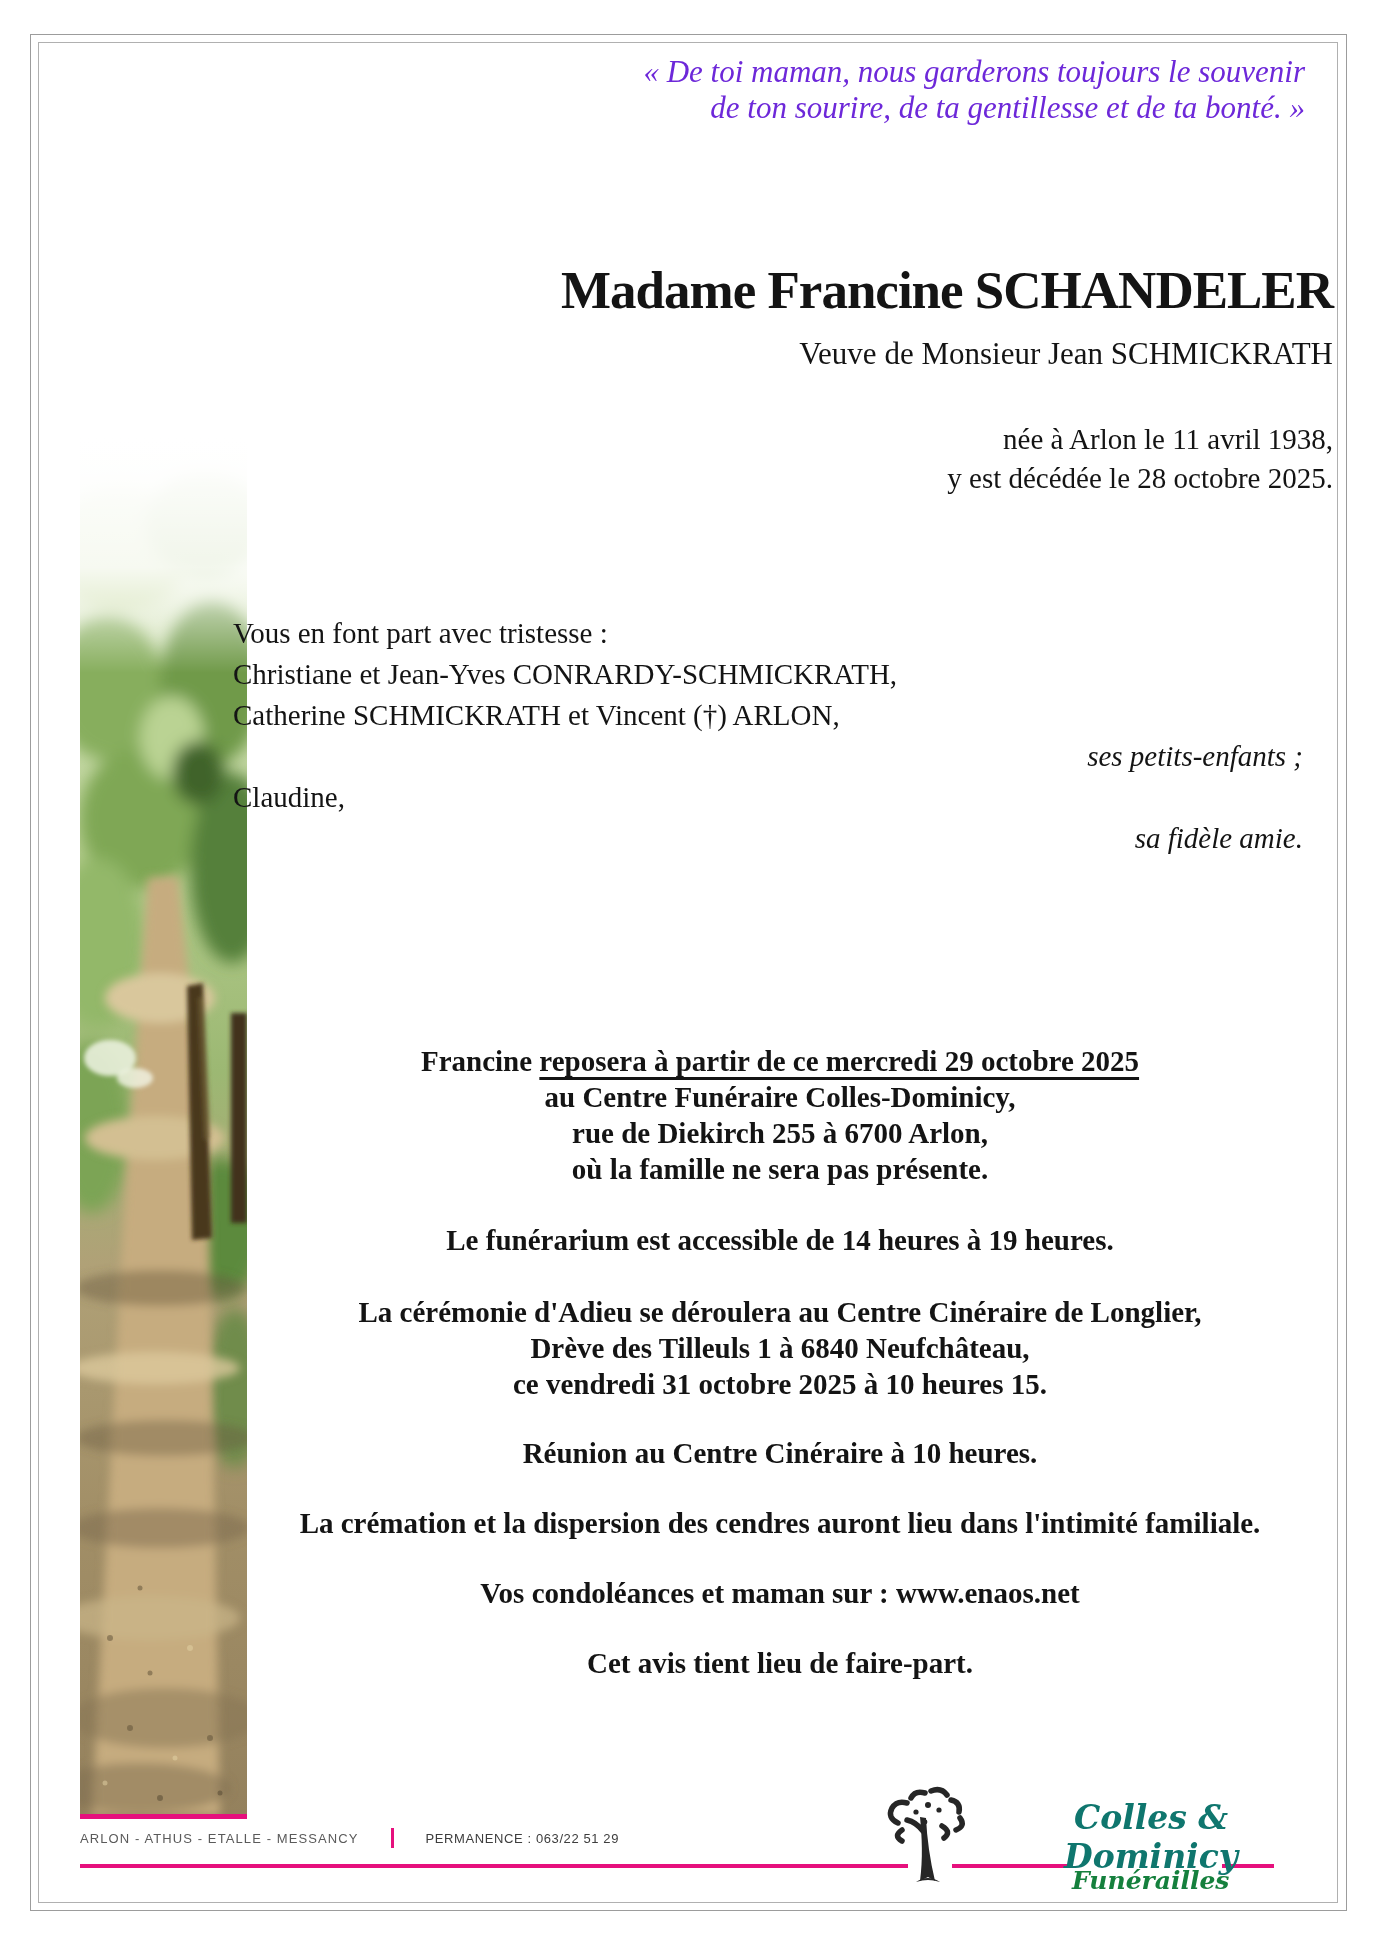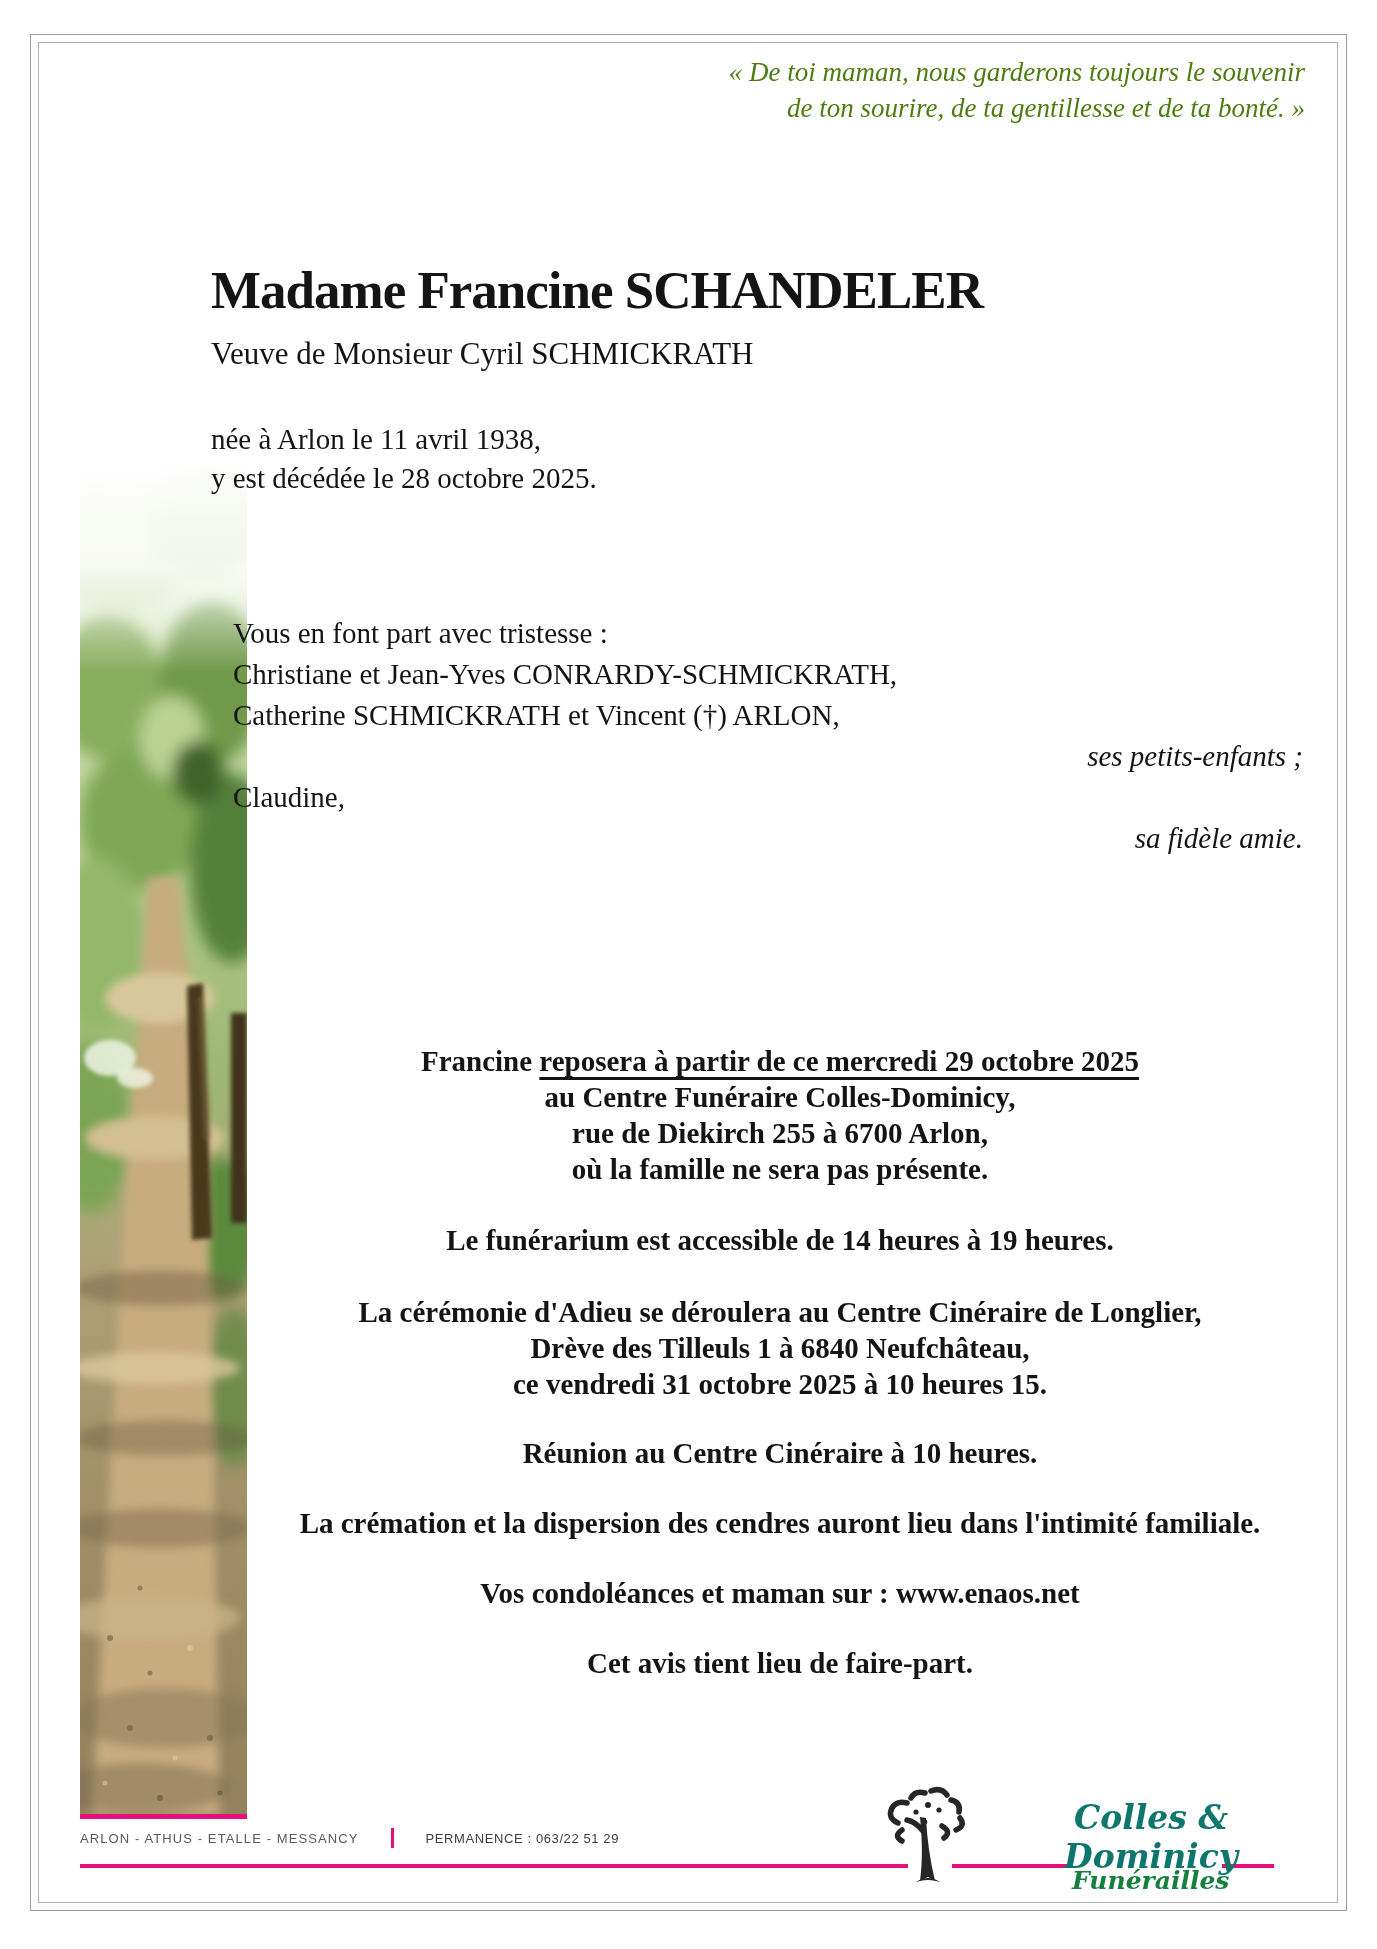--- a/index.html
+++ b/index.html
@@ -9,23 +9,23 @@
   .frame-outer{position:absolute;left:30px;top:34px;width:1315px;height:1875px;
                border:1.5px solid #9c9c9c;}
   .frame-inner{position:absolute;left:38px;top:42px;width:1298px;height:1859px;
                border:1px solid #b0b0b0;}
   
   .photo{position:absolute;left:80px;top:438px;width:167px;height:1377px;overflow:hidden;}
   .photo svg{display:block;}
   .photo-underline{position:absolute;left:80px;top:1814px;width:167px;height:5px;background:#e6107d;}
   
   .quote{position:absolute;top:54px;right:72px;text-align:right;font-style:italic;
-         font-size:27px;line-height:36px;color:#4d7c0f;}
-  
-  .centerband{position:absolute;left:211px;width:1114px;text-align:left;}
+         font-size:31px;line-height:36px;color:#6d28d9;}
+  
+  .centerband{position:absolute;left:219px;width:1114px;text-align:right;}
   .title{top:260px;font-size:53px;font-weight:700;letter-spacing:-1px;}
   .subtitle{top:336px;font-size:31px;}
   .dates{top:420px;font-size:29px;line-height:39px;}
   
   .family{position:absolute;left:233px;top:613px;width:1070px;font-size:29px;line-height:41px;}
   .family .rel{text-align:right;font-style:italic;}
   
   .cere{position:absolute;left:223px;width:1114px;text-align:center;
         font-size:29px;font-weight:700;line-height:36px;}
   .p1{top:1043px}.p2{top:1222px}.p3{top:1294px}.p4{top:1435px}
@@ -134,21 +134,21 @@
     </svg>
   </div>
   <div class="photo-underline"></div>
 
   <div class="quote">
     <div>« De toi maman, nous garderons toujours le souvenir</div>
     <div>de ton sourire, de ta gentillesse et de ta bonté. »</div>
   </div>
 
   <div class="centerband title">Madame Francine SCHANDELER</div>
-  <div class="centerband subtitle">Veuve de Monsieur Cyril SCHMICKRATH</div>
+  <div class="centerband subtitle">Veuve de Monsieur Jean SCHMICKRATH</div>
   <div class="centerband dates">
     <div>née à Arlon le 11 avril 1938,</div>
     <div>y est décédée le 28 octobre 2025.</div>
   </div>
 
   <div class="family">
     <div>Vous en font part avec tristesse :</div>
     <div>Christiane et Jean-Yves CONRARDY-SCHMICKRATH,</div>
     <div>Catherine SCHMICKRATH et Vincent (†) ARLON,</div>
     <div class="rel">ses petits-enfants ;</div>

